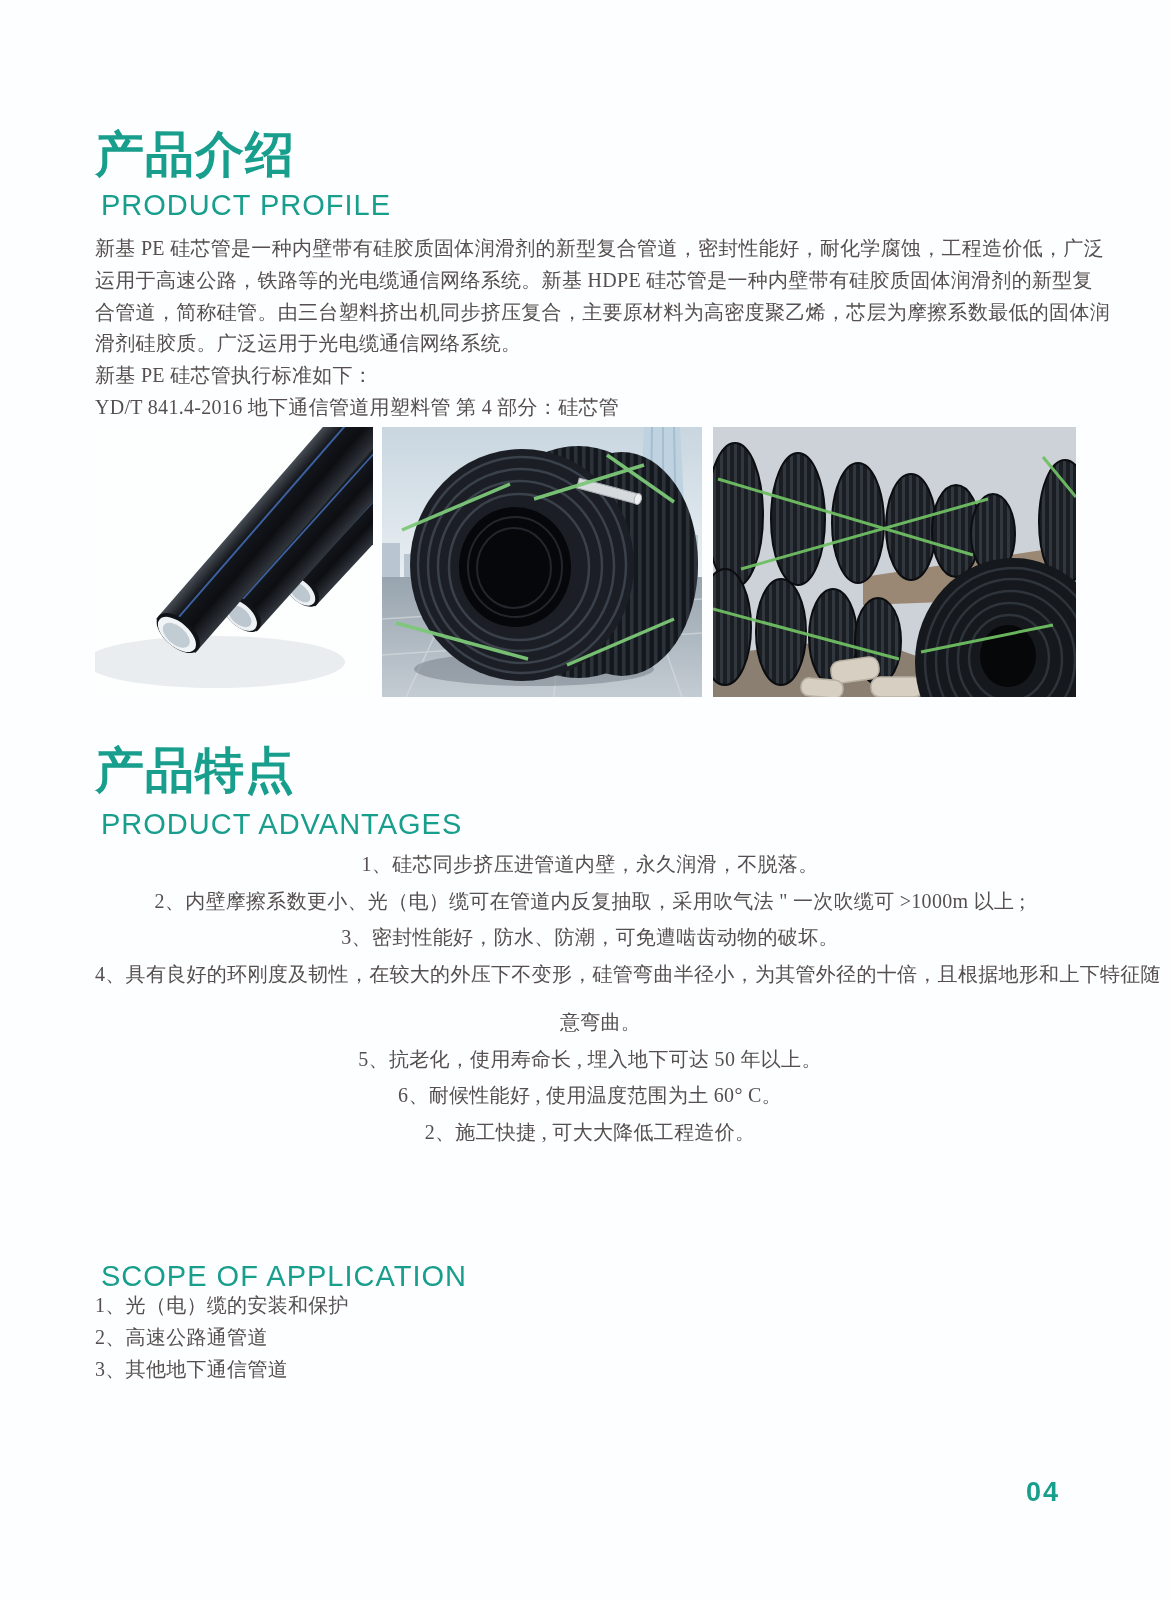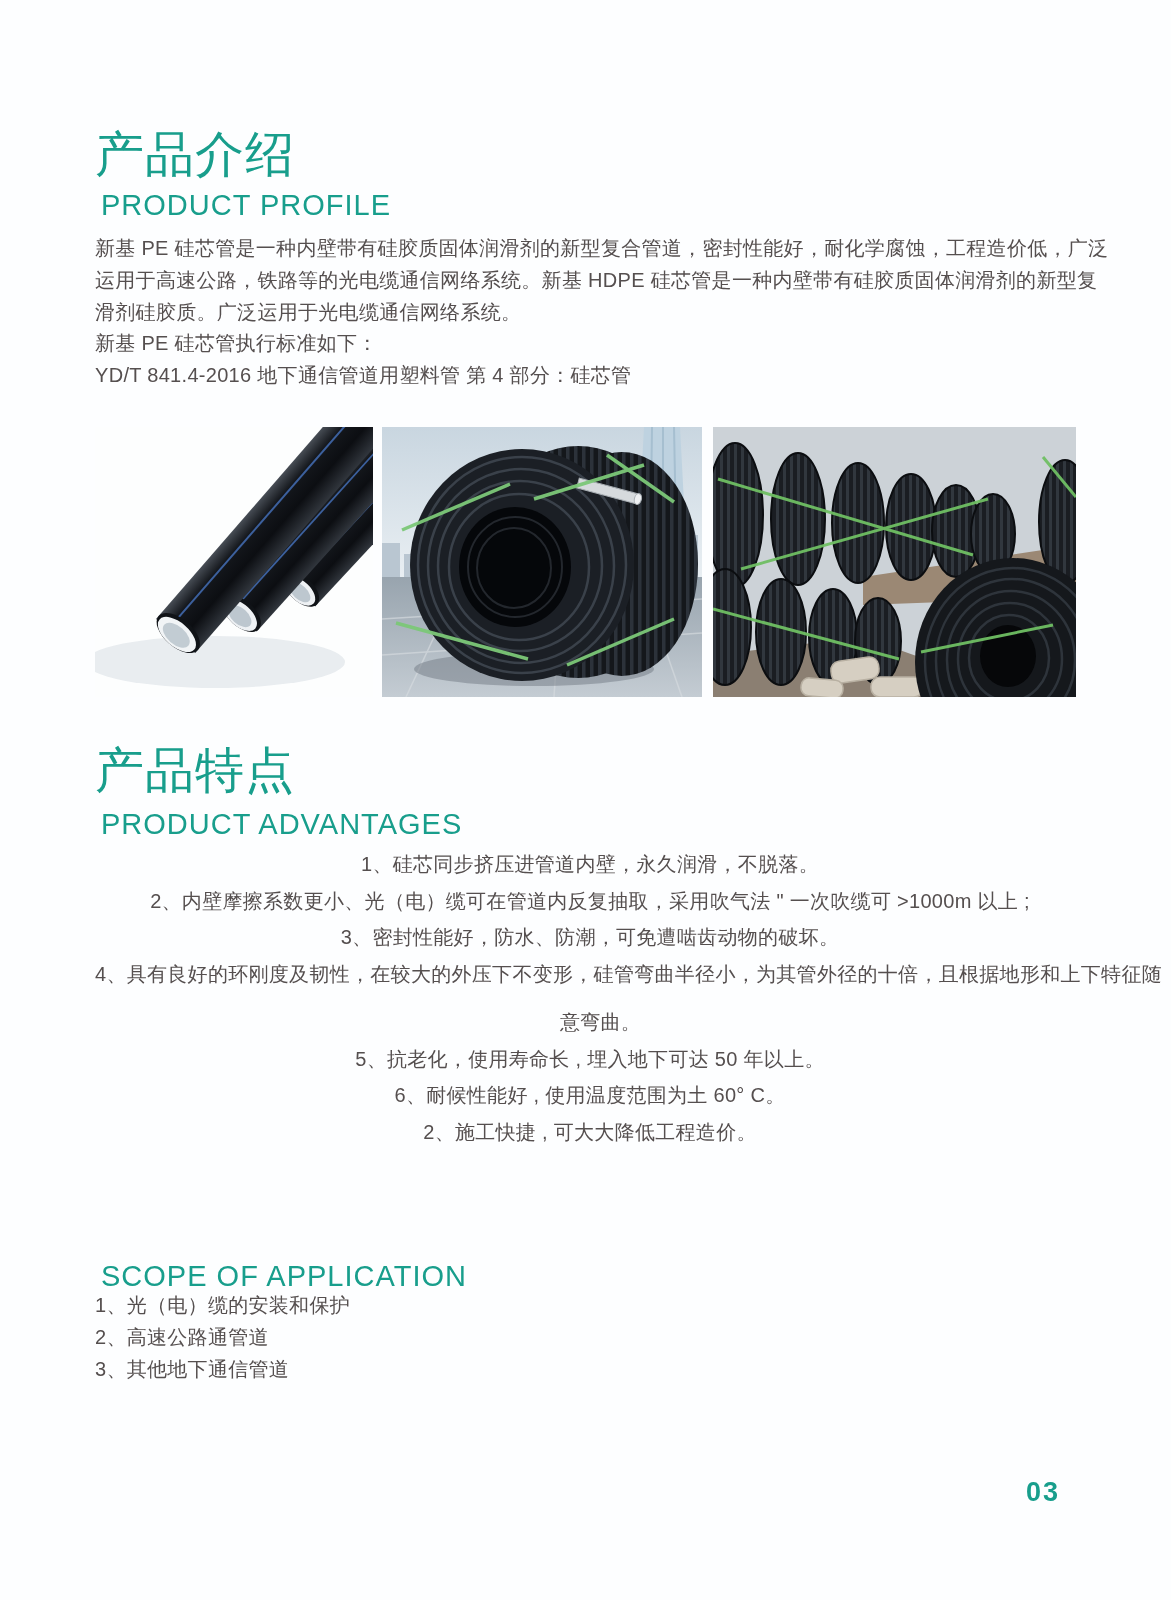--- a/index.html
+++ b/index.html
@@ -3,27 +3,27 @@
 <meta charset="utf-8">
 <style>
   html,body{margin:0;padding:0;background:#ffffff;}
   .page{
     position:relative;width:1171px;height:1600px;background:#fdfeff;
     font-family:"Liberation Sans","DejaVu Sans",sans-serif;overflow:hidden;
     color:var(--text,#554f4f);
   }
   .title-cn{
     position:absolute;left:95px;margin:0;color:var(--accent,#189e8c);
-    font-size:49px;font-weight:400;letter-spacing:1px;line-height:1;white-space:nowrap;
+    font-size:49px;font-weight:700;letter-spacing:1px;line-height:1;white-space:nowrap;
   }
   .title-en{
     position:absolute;left:97px;margin:4px;color:var(--accent,#189e8c);
     font-size:29px;font-weight:400;letter-spacing:1px;line-height:1;white-space:nowrap;
   }
-  .textblock{position:absolute;left:95px;width:990px;font-size:20px;letter-spacing:0.3px;}
+  .textblock{position:absolute;left:95px;width:990px;font-size:20px;letter-spacing:0.3px;font-family:Liberation Serif, serif;}
   .para .line{height:31.8px;line-height:31.8px;white-space:nowrap;}
   .adv .line{height:36.5px;line-height:36.5px;white-space:nowrap;text-align:center;}
   .adv .line.cont{padding-left:21px;margin-top:12px;}
   .app .line{height:32px;line-height:32px;white-space:nowrap;}
   figure{margin:0;position:absolute;top:427px;height:270px;overflow:hidden;background:#eceff2;}
   figure svg{display:block;width:100%;height:100%;}
   #photo1{left:95px;width:278px;background:#fdfefe;}
   #photo2{left:382px;width:320px;}
   #photo3{left:713px;width:363px;}
   .page-number{
@@ -35,20 +35,21 @@
 <body>
 
 <div class="page">
 
   <h1 class="title-cn" style="top:130px">产品介绍</h1>
   <h2 class="title-en" style="top:187px">PRODUCT PROFILE</h2>
 
   <div class="textblock para" style="top:233px">
     <div class="line">新基 PE 硅芯管是一种内壁带有硅胶质固体润滑剂的新型复合管道，密封性能好，耐化学腐蚀，工程造价低，广泛</div>
     <div class="line">运用于高速公路，铁路等的光电缆通信网络系统。新基 HDPE 硅芯管是一种内壁带有硅胶质固体润滑剂的新型复</div>
+    <div class="line">合管道，简称硅管。由三台塑料挤出机同步挤压复合，主要原材料为高密度聚乙烯，芯层为摩擦系数最低的固体润</div>
     <div class="line">滑剂硅胶质。广泛运用于光电缆通信网络系统。</div>
     <div class="line">新基 PE 硅芯管执行标准如下：</div>
     <div class="line">YD/T 841.4-2016 地下通信管道用塑料管 第 4 部分：硅芯管</div>
   </div>
 
   <figure id="photo1" title="三根带白色硅胶内衬的黑色PE硅芯管">
     <svg viewBox="0 0 278 270">
       <defs>
         <linearGradient id="pipeGrad" x1="0" y1="0" x2="0" y2="1">
           <stop offset="0" stop-color="#474d55"></stop>
@@ -235,15 +236,15 @@
   </div>
 
   <h2 class="title-en" style="top:1258px">SCOPE OF APPLICATION</h2>
 
   <div class="textblock app" style="top:1289px">
     <div class="line">1、光（电）缆的安装和保护</div>
     <div class="line">2、高速公路通管道</div>
     <div class="line">3、其他地下通信管道</div>
   </div>
 
-  <p class="page-number">03</p>
+  <p class="page-number">04</p>
 
 </div>
 
 </body></html>

